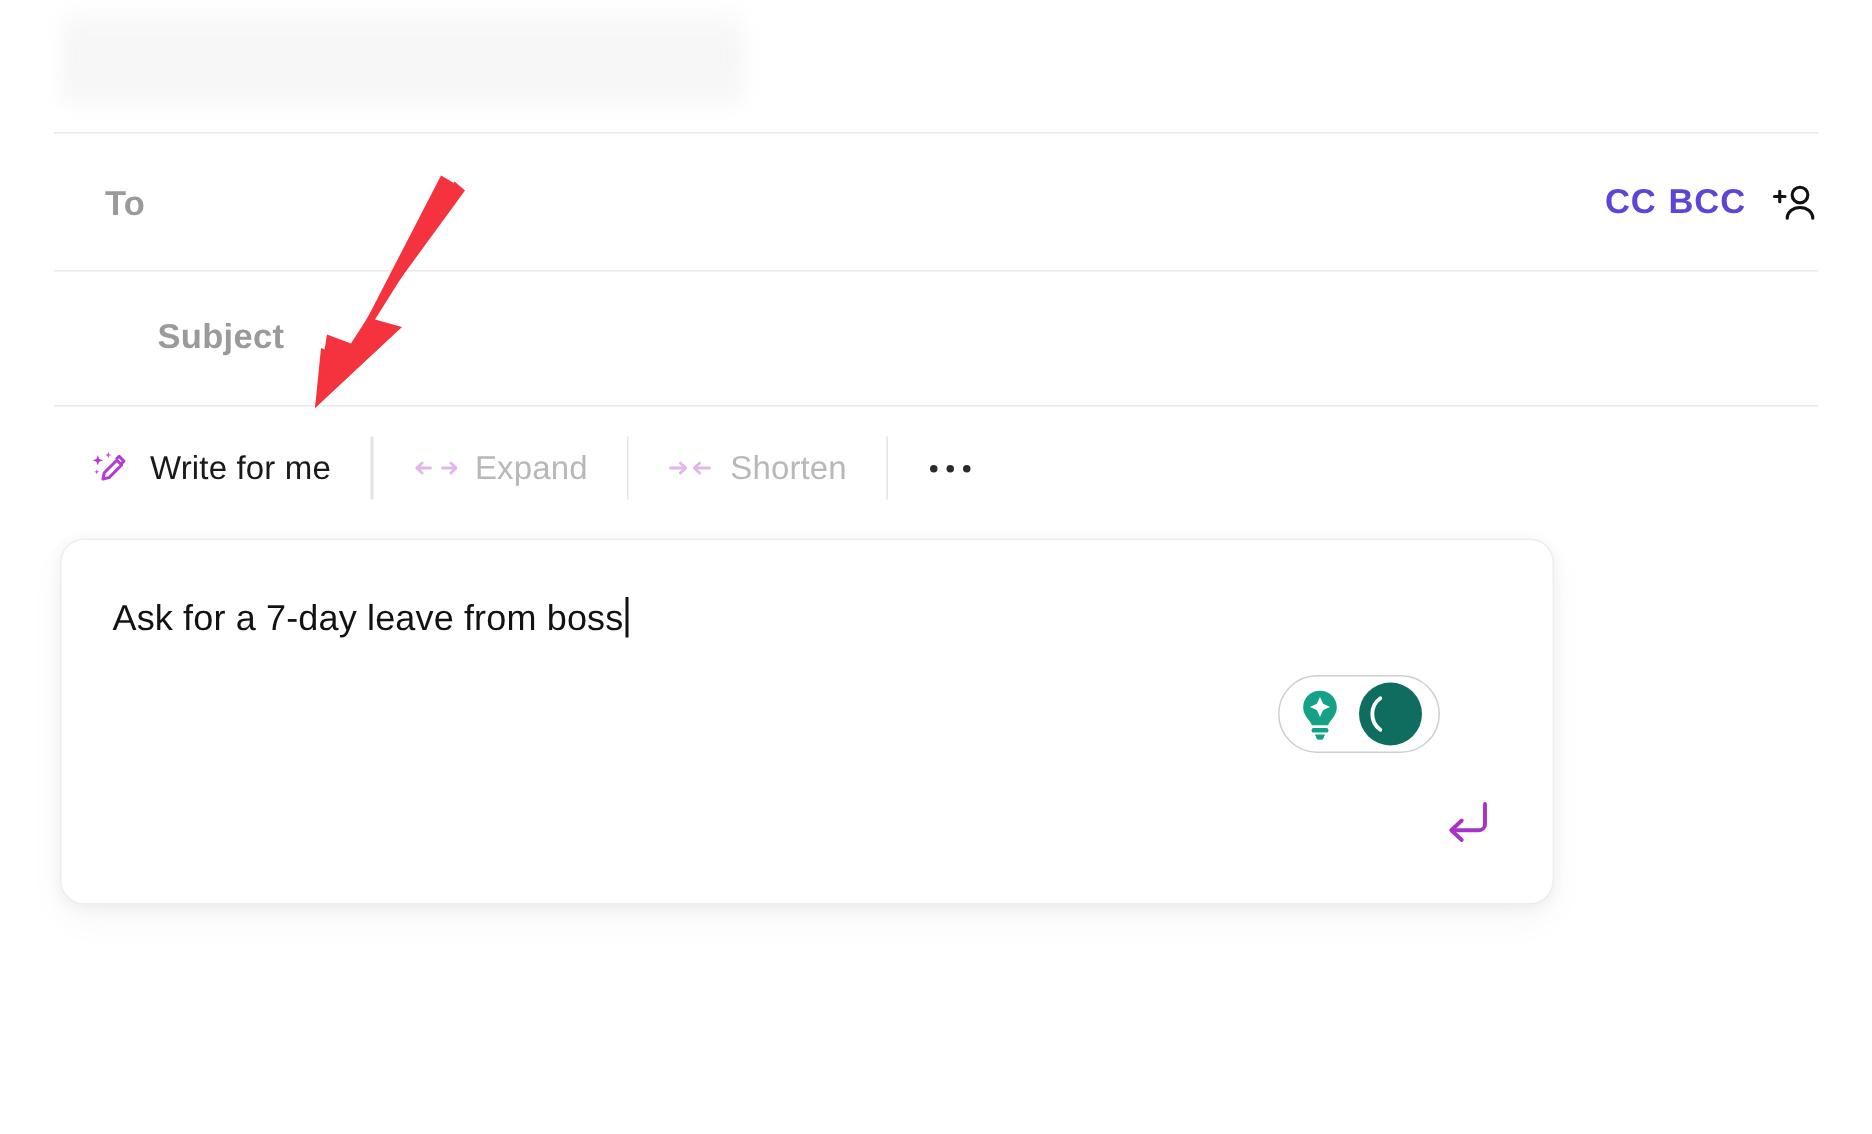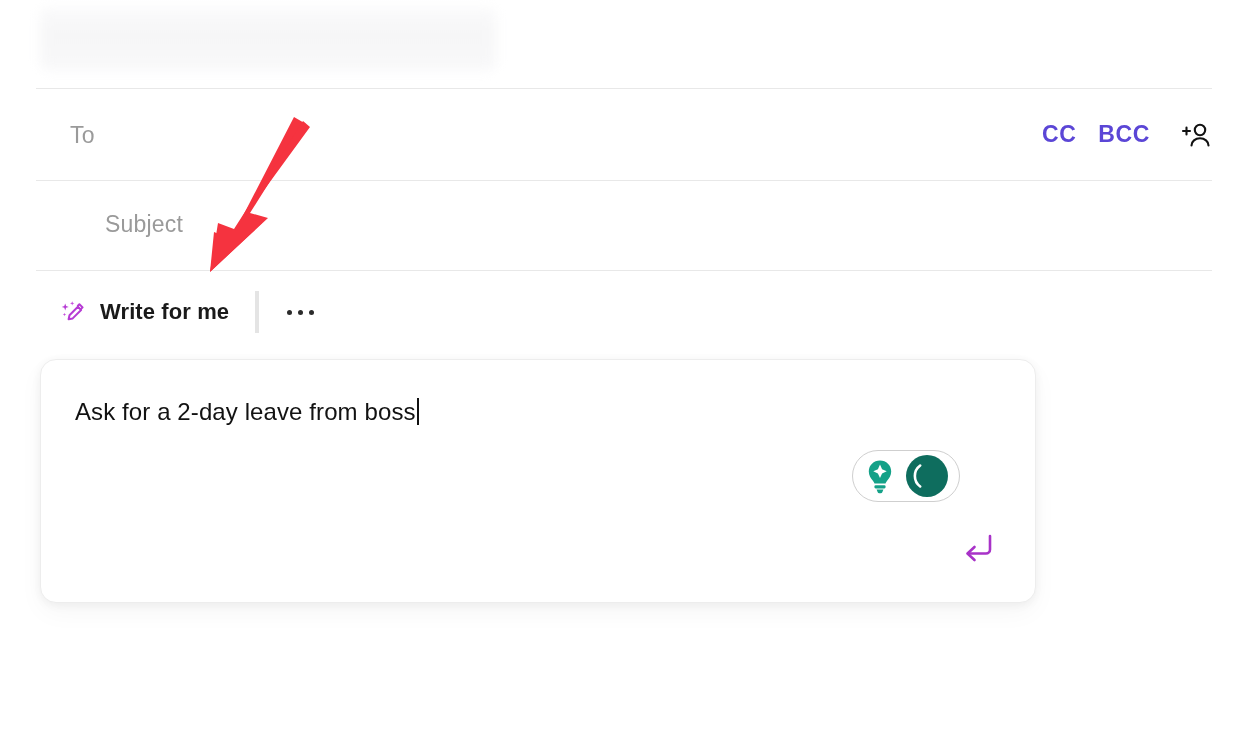--- a/index.html
+++ b/index.html
@@ -43,32 +43,32 @@
   
   .row-to {
     position: absolute;
     left: 0; top: 89px;
     width: 1248px; height: 91px;
   }
   .field-label {
     position: absolute;
     font-size: 23px;
     color: #9a9a9a;
-    font-weight: 400;
+    font-weight: 700;
     letter-spacing: 0.2px;
   }
   .to-label { left: 70px; top: 33px; }
 
   .ccbcc {
     position: absolute;
     right: 0; top: 0;
     height: 91px;
     display: flex;
     align-items: center;
-    gap: 22px;
+    gap: 8px;
     padding-right: 36px;
   }
   .ccbcc-btn {
     font-size: 23px;
     font-weight: 700;
     color: #5b46d6;
     letter-spacing: 0.6px;
     cursor: pointer;
     user-select: none;
   }
@@ -101,21 +101,21 @@
     gap: 12px;
     padding: 0 26px;
     height: 62px;
     cursor: pointer;
     user-select: none;
   }
   .tool-item:first-child { padding-left: 22px; }
   .tool-label {
     font-size: 22px;
     color: #b8b8b8;
-    font-weight: 700;
+    font-weight: 400;
     letter-spacing: 0.1px;
     white-space: nowrap;
   }
   .tool-item.active .tool-label { color: #1a1a1a; }
   .tool-sep {
     width: 1px;
     height: 42px;
     background: #e4e4e4;
     flex: 0 0 1px;
   }
@@ -247,39 +247,53 @@
       <path d="M6.5 15.8l0.45 1.3 1.3 0.45-1.3 0.45-0.45 1.3-0.45-1.3-1.3-0.45 1.3-0.45z" fill="#c650dd"></path>
     </svg>
     <span class="tool-label">Write for me</span>
   </div>
 
   <div class="tool-sep"></div>
 
 
   <div class="tool-sep"></div>
 
+  <div class="tool-item">
+    <svg class="tool-icon" width="30" height="20" viewBox="0 0 30 20" fill="none">
+      <path d="M12 10H3M29 10h-9" stroke="#e1b6e8" stroke-width="1.9" stroke-linecap="round"></path>
+      <path d="M6.4 6.6L3 10l3.4 3.4M25.6 6.6L29 10l-3.4 3.4" stroke="#e1b6e8" stroke-width="1.9" stroke-linecap="round" stroke-linejoin="round"></path>
+    </svg>
+    <span class="tool-label">Expand</span>
+  </div>
 
   <div class="tool-sep"></div>
 
+  <div class="tool-item">
+    <svg class="tool-icon" width="30" height="20" viewBox="0 0 30 20" fill="none">
+      <path d="M2 10h10M28 10H18" stroke="#e1b6e8" stroke-width="1.9" stroke-linecap="round"></path>
+      <path d="M8.6 6.6L12 10l-3.4 3.4M21.4 6.6L18 10l3.4 3.4" stroke="#e1b6e8" stroke-width="1.9" stroke-linecap="round" stroke-linejoin="round"></path>
+    </svg>
+    <span class="tool-label">Shorten</span>
+  </div>
 
   <div class="tool-sep"></div>
 
   <div class="dots-item">
     <span class="dots">
       <i></i>
         <i></i>
         <i></i>
     </span>
   </div>
 </div>
 
 <div class="prompt-card">
 
   <div class="prompt-text">
-    <span>Ask for a 2-day leave from boss</span><span class="caret"></span>
+    <span>Ask for a 7-day leave from boss</span><span class="caret"></span>
   </div>
 
   <div class="pill-toggle">
     <svg class="pill-bulb" viewBox="0 0 40 40" fill="none">
       <path d="M20 4.5c-6.3 0-11.2 4.8-11.2 10.9 0 4.1 2.1 6.8 3.9 9 1 1.2 1.6 2.1 1.8 3.1h11c0.2-1 0.8-1.9 1.8-3.1 1.8-2.2 3.9-4.9 3.9-9C31.2 9.3 26.3 4.5 20 4.5z" fill="#14a188"></path>
       <rect x="14.4" y="29.3" width="11.2" height="3.1" rx="1.3" fill="#14a188"></rect>
       <path d="M16.6 33.6h6.8l-1.1 2.6a1.6 1.6 0 0 1-1.5 1h-1.6a1.6 1.6 0 0 1-1.5-1z" fill="#14a188"></path>
       <path d="M20 8.6l2.1 4.6 4.6 2.1-4.6 2.1-2.1 4.6-2.1-4.6-4.6-2.1 4.6-2.1z" fill="#ffffff"></path>
     </svg>
     <svg class="pill-knob" viewBox="0 0 46 46" fill="none">

